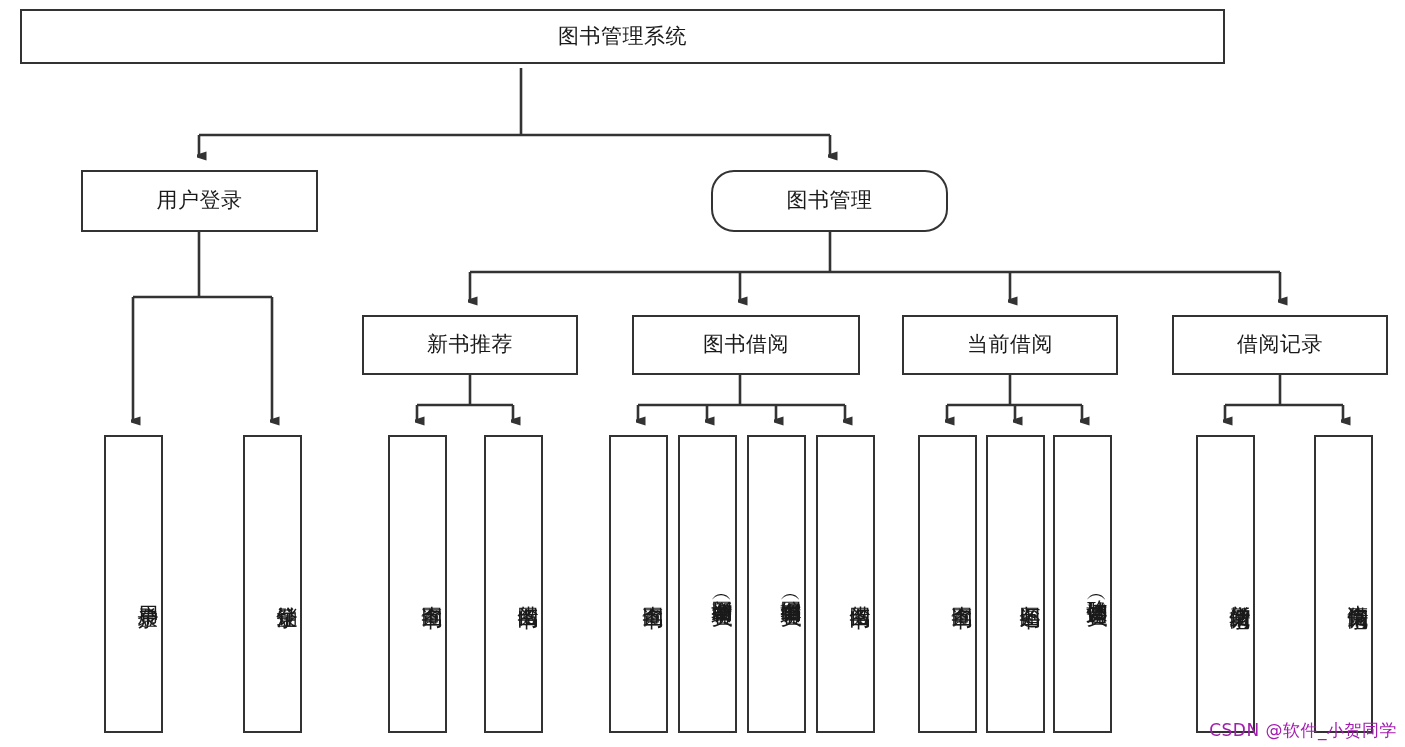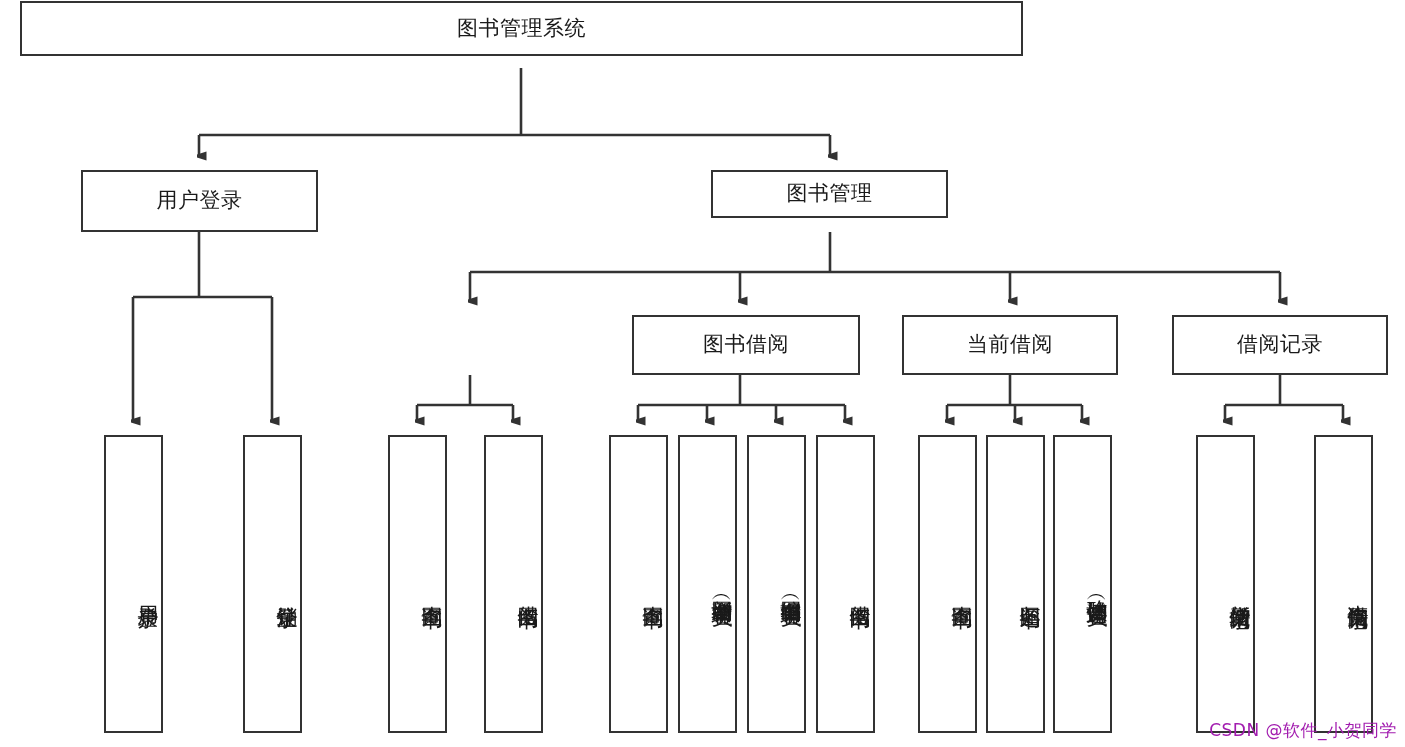--- a/index.html
+++ b/index.html
@@ -116,31 +116,34 @@
       <path d="M 1015 405 L 1015 421" marker-end="url(#arrowhead)"></path>
       <path d="M 1082 405 L 1082 421" marker-end="url(#arrowhead)"></path>
 
       <path d="M 1280 375 L 1280 405"></path>
       <path d="M 1225 405 L 1343 405"></path>
       <path d="M 1225 405 L 1225 421" marker-end="url(#arrowhead)"></path>
       <path d="M 1343 405 L 1343 421" marker-end="url(#arrowhead)"></path>
     </g>
   </svg>
 
-  <div class="node node-h" style="left:20px; top:1px; width:1003px; height:55px;">
+  <div class="node node-h" style="left:20px; top:9px; width:1205px; height:55px;">
     <span>图书管理系统</span>
   </div>
 
   <div class="node node-h" style="left:81px; top:170px; width:237px; height:62px;">
     <span>用户登录</span>
   </div>
-  <div class="node node-h" style="left:711px; top:170px; width:237px; height:48px;">
+  <div class="node node-h" style="left:711px; top:170px; width:237px; height:62px;border-radius:23px;">
     <span>图书管理</span>
   </div>
 
+  <div class="node node-h" style="left:362px; top:315px; width:216px; height:60px;">
+    <span>新书推荐</span>
+  </div>
   <div class="node node-h" style="left:632px; top:315px; width:228px; height:60px;">
     <span>图书借阅</span>
   </div>
   <div class="node node-h" style="left:1172px; top:315px; width:216px; height:60px;">
     <span>借阅记录</span>
   </div>
   <div class="node node-h" style="left:902px; top:315px; width:216px; height:60px;">
     <span>当前借阅</span>
   </div>
 

